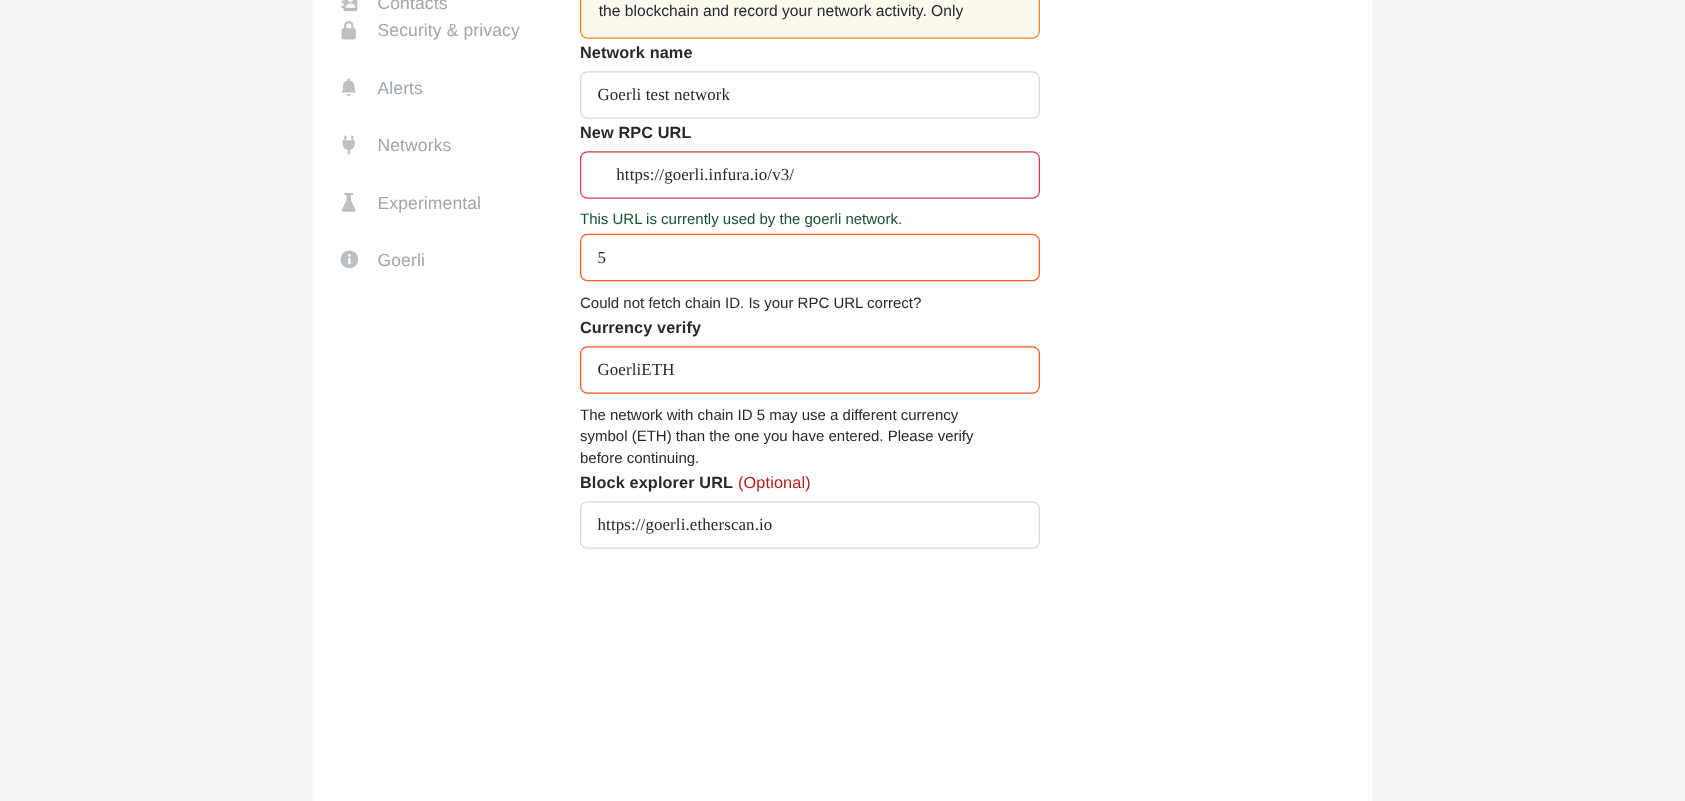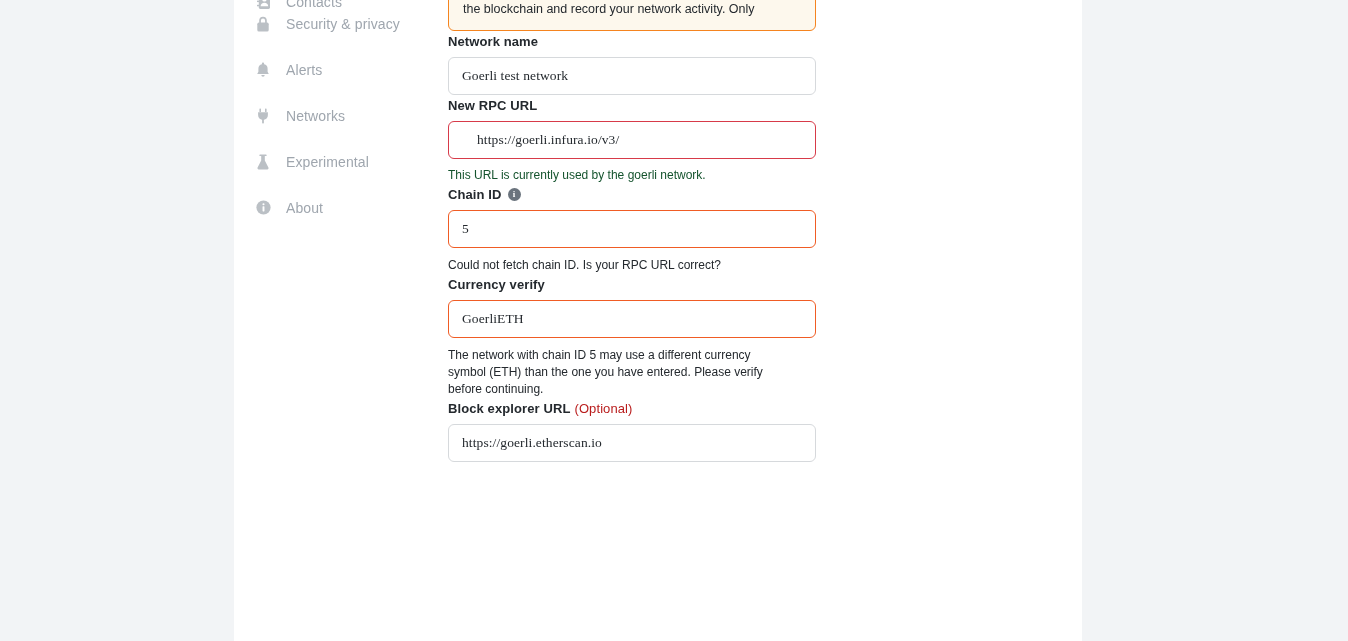--- a/index.html
+++ b/index.html
@@ -19,21 +19,21 @@
 
   .app {
     position: relative;
     width: 1348px;
     height: 641px;
   }
 
   
   .panel {
     position: absolute;
-    left: 234px;
+    left: 250px;
     top: 0;
     width: 848px;
     height: 641px;
     background: #ffffff;
     display: flex;
   }
 
   
   .sidebar {
     width: 214px;
@@ -226,21 +226,21 @@
       </div>
 
       <div class="nav-item">
         <span class="nav-icon">
           <svg width="15" height="15" viewBox="0 0 15 15">
             <circle cx="7.5" cy="7.5" r="7.1"></circle>
             <circle cx="7.5" cy="4.3" r="1.05" fill="#ffffff"></circle>
             <rect x="6.55" y="6.3" width="1.9" height="5.1" rx=".55" fill="#ffffff"></rect>
           </svg>
         </span>
-        <span class="nav-label">About</span>
+        <span class="nav-label">Goerli</span>
       </div>
 
     </nav>
 
     <div class="content">
       <div class="form">
 
         <div class="warning">
           <p>
             <span class="wline">the blockchain and record your network activity. Only</span>
@@ -252,24 +252,20 @@
           <input class="text-input" type="text" value="Goerli test network" style="">
         </div>
 
         <div class="field">
           <label class="field-label">New RPC URL</label>
           <input class="text-input error" type="text" value="https://goerli.infura.io/v3/" style="">
           <div class="helper error-text">This URL is currently used by the goerli network.</div>
         </div>
 
         <div class="field">
-          <div class="label-row">
-            <label class="field-label">Chain ID</label>
-            <span class="info-icon">i</span>
-          </div>
           <input class="text-input warn" type="text" value="5" style="">
           <div class="helper">Could not fetch chain ID. Is your RPC URL correct?</div>
         </div>
 
         <div class="field">
           <label class="field-label">Currency verify</label>
           <input class="text-input warn" type="text" value="GoerliETH" style="">
           <div class="helper">The network with chain ID 5 may use a different currency symbol (ETH) than the one you have entered. Please verify before continuing.</div>
         </div>
 

